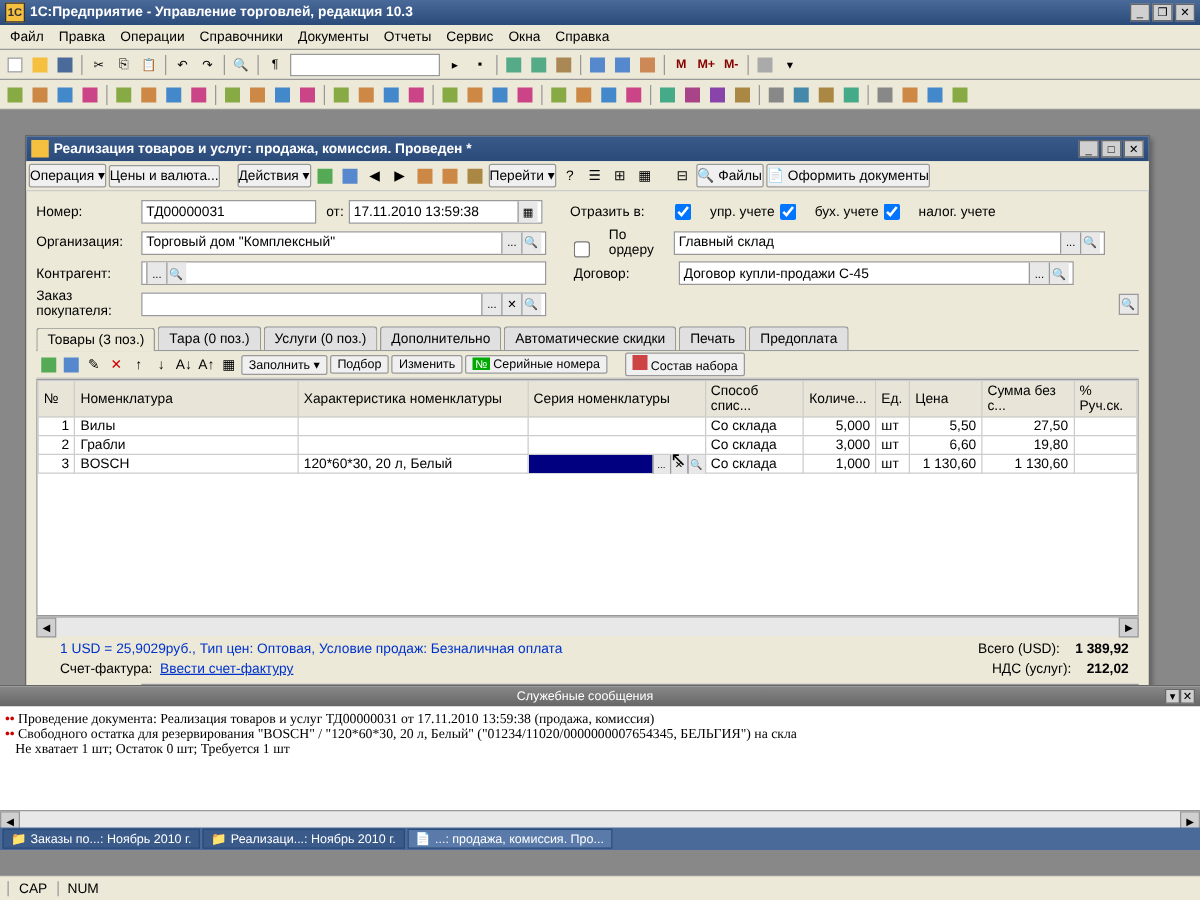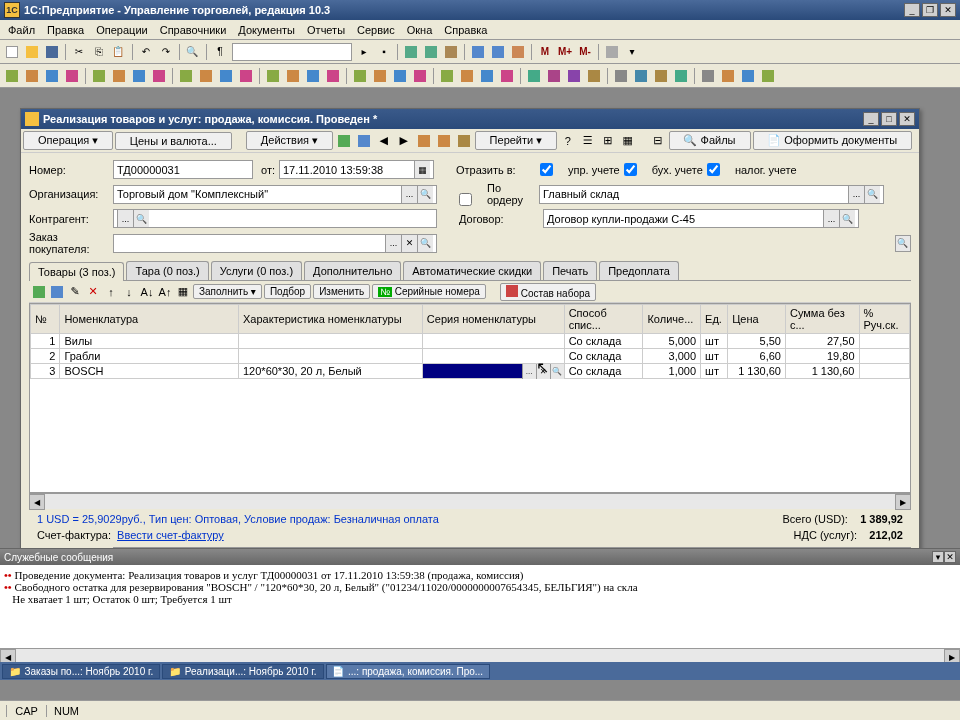--- a/index.html
+++ b/index.html
@@ -14,21 +14,21 @@
 .toolbar { background: #ece9d8; height: 24px; display: flex; align-items: center; padding: 0 2px; border-bottom: 1px solid #999; }
 .toolbar2 { background: #ece9d8; height: 24px; display: flex; align-items: center; padding: 0 2px; border-bottom: 1px solid #999; overflow: hidden; }
 .tb-btn { width: 18px; height: 18px; margin: 0 1px; border: 1px solid transparent; cursor: pointer; display: flex; align-items: center; justify-content: center; font-size: 10px; }
 .tb-sep { width: 1px; height: 16px; background: #999; margin: 0 3px; }
 .tb-combo { width: 120px; height: 18px; border: 1px solid #999; background: #fff; margin: 0 2px; }
 .mdi-area { background: #888; position: absolute; top: 88px; left: 0; right: 0; bottom: 20px; }
 .doc-window { position: absolute; top: 20px; left: 20px; right: 40px; background: #ece9d8; border: 1px solid #666; box-shadow: 2px 2px 4px rgba(0,0,0,0.3); }
 .doc-titlebar { background: linear-gradient(#3a5a8a, #2a4a7a); color: #fff; height: 20px; display: flex; align-items: center; padding: 0 4px; }
 .doc-titlebar-icon { width: 14px; height: 14px; background: #f5c040; margin-right: 4px; }
 .doc-toolbar { background: #ece9d8; height: 24px; display: flex; align-items: center; padding: 0 2px; border-bottom: 1px solid #ccc; gap: 2px; }
-.doc-tb-btn { padding: 2px 14px; border: 1px solid #999; background: #f0f0f0; cursor: pointer; font-size: 11px; border-radius: 2px; }
+.doc-tb-btn { padding: 2px 0; border: 1px solid #999; background: #f0f0f0; cursor: pointer; font-size: 11px; border-radius: 2px; }
 .doc-tb-icon { width: 18px; height: 18px; border: 1px solid transparent; cursor: pointer; display: flex; align-items: center; justify-content: center; }
 .form-area { padding: 4px 8px; }
 .form-row { display: flex; align-items: center; margin: 3px 0; gap: 4px; }
 .form-label { width: 80px; color: #000; }
 .form-input { height: 19px; border: 1px solid #999; background: #fff; padding: 0 3px; display: flex; align-items: center; }
 .form-input-btn { width: 16px; height: 17px; border-left: 1px solid #999; background: #e8e8e8; cursor: pointer; display: flex; align-items: center; justify-content: center; font-size: 9px; }
 .form-chk { display: flex; align-items: flex-end; gap: 15px; }
 .form-chk input { width: 13px; height: 13px; }
 .tabs { display: flex; border-bottom: 1px solid #999; margin-top: 6px; }
 .tab { padding: 3px 8px; border: 1px solid #999; border-bottom: none; background: #e0e0e0; cursor: pointer; margin-right: 2px; border-radius: 3px 3px 0 0; }
@@ -39,28 +39,28 @@
 .grid { background: #fff; border: 1px solid #999; height: 190px; overflow: auto; position: relative; }
 .grid table { border-collapse: collapse; width: 100%; font-size: 11px; }
 .grid th { background: #e8e4d8; border: 1px solid #ccc; padding: 2px 4px; text-align: left; font-weight: normal; }
 .grid td { border: 1px solid #ccc; padding: 1px 4px; height: 15px; }
 .grid td.num { text-align: right; }
 .grid-selected-cell { background: #000080; color: #fff; position: relative; }
 .cell-lookup { position: absolute; right: 0; top: 0; display: flex; height: 15px; }
 .cell-lookup-btn { width: 14px; height: 15px; background: #e8e8e8; border-left: 1px solid #999; cursor: pointer; display: flex; align-items: center; justify-content: center; font-size: 8px; color: #000; }
 .hscroll { height: 16px; background: #e8e8e8; border-top: 1px solid #999; display: flex; }
 .scroll-btn { width: 16px; height: 16px; background: #d0d0d0; border: 1px solid #999; cursor: pointer; display: flex; align-items: center; justify-content: center; font-size: 8px; }
-.summary { padding: 4px 8px; display: flex; justify-content: space-between; }
+.summary { padding: 4px 8px; display: flex; justify-content: space-between; margin-left: 11px; }
 .summary-left { color: #0033cc; }
 .summary-right { text-align: right; }
 .summary-bold { font-weight: bold; }
 .link { color: #0033cc; text-decoration: underline; cursor: pointer; }
 .msg-panel { position: absolute; bottom: 36px; left: 0; right: 0; height: 116px; background: #fff; border-top: 1px solid #666; }
 .msg-titlebar { background: linear-gradient(#888, #666); color: #fff; height: 16px; display: flex; align-items: center; padding: 0 4px; font-size: 10px; }
-.msg-titlebar-text { flex: 1; }
+.msg-titlebar-text { flex: 1; text-align: center; }
 .msg-content { font-family: Liberation Serif, serif; font-size: 11px; padding: 4px; white-space: pre; color: #000; overflow: hidden; }
 .msg-bullet { color: #c00; font-weight: bold; }
 .taskbar { position: absolute; bottom: 20px; left: 0; right: 0; height: 18px; background: #4a6a9a; display: flex; align-items: center; padding: 0 2px; gap: 2px; }
 .task-btn { padding: 1px 6px; background: #3a5a8a; color: #fff; border: 1px solid #2a4a7a; cursor: pointer; font-size: 10px; display: flex; align-items: center; gap: 3px; }
 .task-btn.active { background: #5a7aaa; }
 .statusbar { position: absolute; bottom: 0; left: 0; right: 0; height: 20px; background: #ece9d8; border-top: 1px solid #999; display: flex; align-items: center; padding: 0 6px; }
 .status-text { flex: 1; }
 .status-ind { width: 40px; text-align: center; border-left: 1px solid #999; padding: 0 4px; }
 .cursor { position: absolute; left: 536px; top: 358px; font-size: 16px; pointer-events: none; z-index: 100; }
 .tb-m { font-weight: bold; color: #800; font-size: 10px; }

